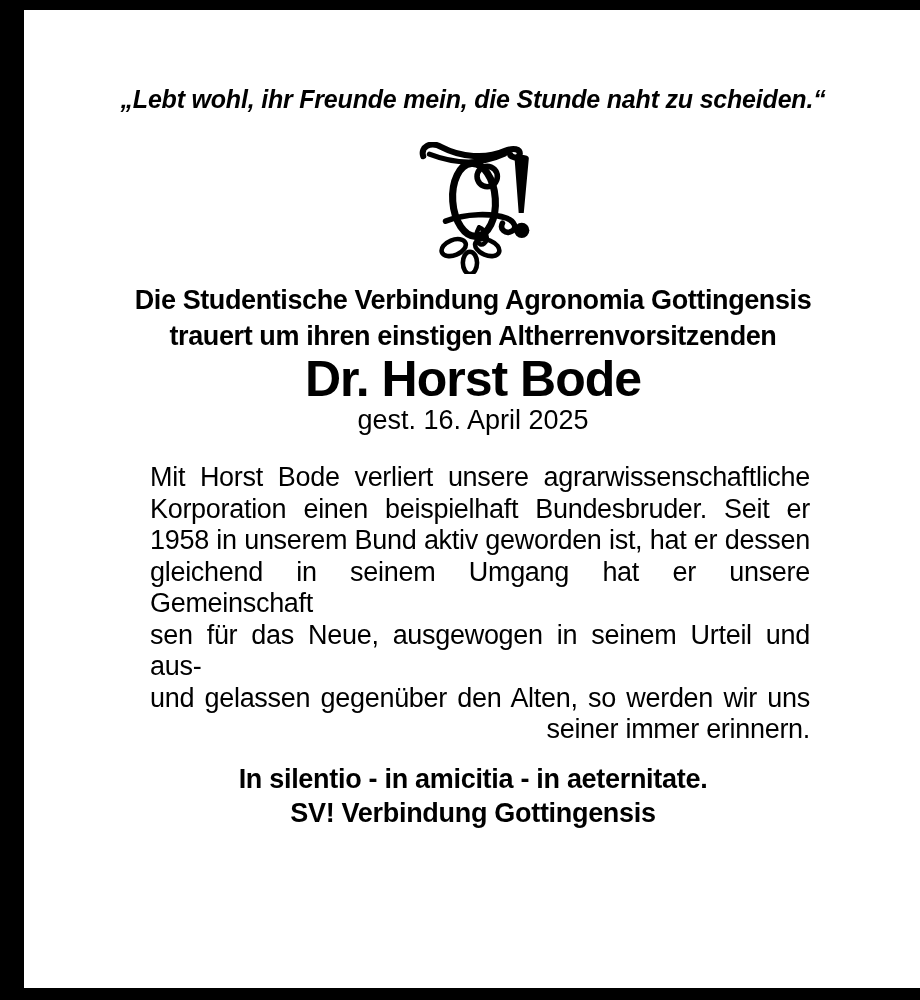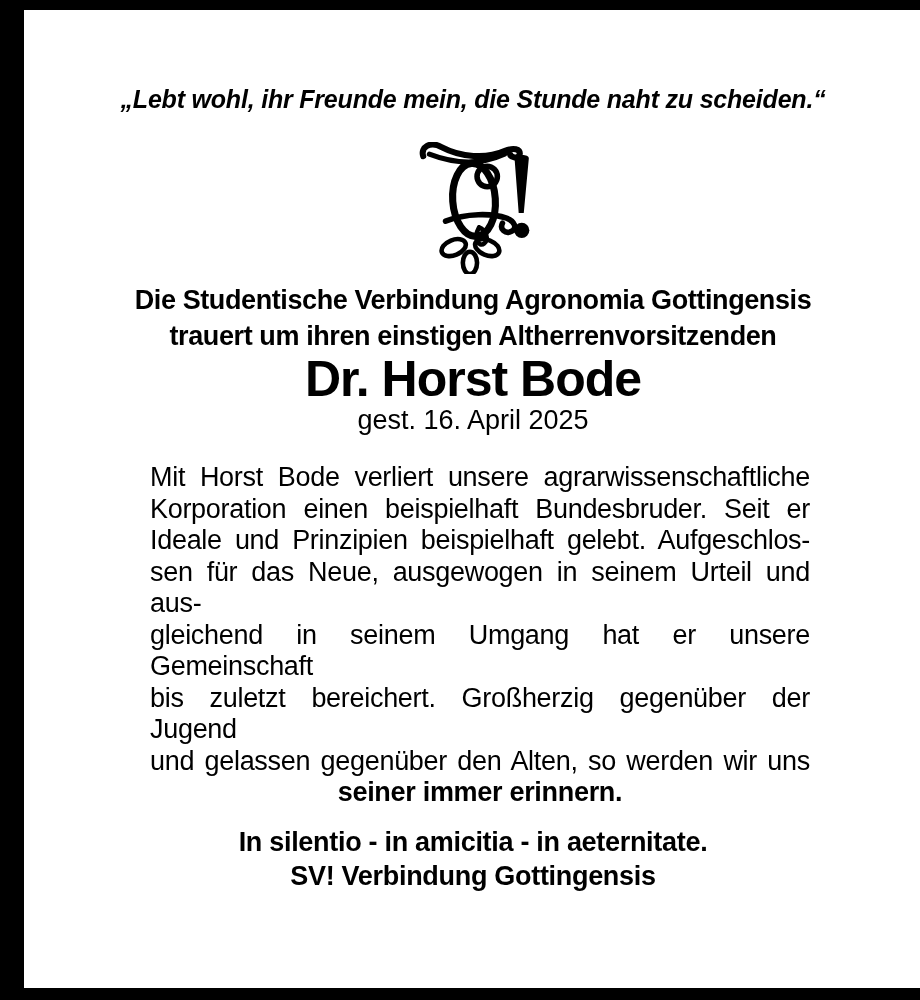--- a/index.html
+++ b/index.html
@@ -64,21 +64,21 @@
     font-size: 27px;
     line-height: 31.5px;
     letter-spacing: -0.3px;
     margin-left: 44px;
   }
   .jline {
     text-align: justify;
     text-align-last: justify;
     white-space: normal;
   }
-  .lastline { text-align: center; font-weight: bold; }
+  .lastline { text-align: right; }
   .closing {
     margin-top: 16px;
     text-align: center;
     font-weight: bold;
     font-size: 27px;
     line-height: 34px;
     letter-spacing: -0.3px;
   }
 </style>
 </head>
@@ -112,24 +112,23 @@
   </div>
 
 
   <div class="deceased-name">Dr. Horst Bode</div>
 
   <div class="death-date">gest. 16. April 2025</div>
 
   <div class="body-text">
     <div class="jline">Mit Horst Bode verliert unsere agrarwissenschaftliche</div>
     <div class="jline">Korporation einen beispielhaft Bundesbruder. Seit er</div>
-    <div class="jline">Ideale und Prinzipien beispielhaft gelebt. Aufgeschlos-</div>
+    <div class="jline">1958 in unserem Bund aktiv geworden ist, hat er dessen</div>
+    <div class="jline">gleichend in seinem Umgang hat er unsere Gemeinschaft</div>
     <div class="jline">sen für das Neue, ausgewogen in seinem Urteil und aus-</div>
-    <div class="jline">gleichend in seinem Umgang hat er unsere Gemeinschaft</div>
-    <div class="jline">bis zuletzt bereichert. Großherzig gegenüber der Jugend</div>
     <div class="jline">und gelassen gegenüber den Alten, so werden wir uns</div>
     <div class="lastline">seiner immer erinnern.</div>
   </div>
 
   <div class="closing">
     <div>In silentio - in amicitia - in aeternitate.</div>
     <div>SV! Verbindung Gottingensis</div>
   </div>
 
 </div>

